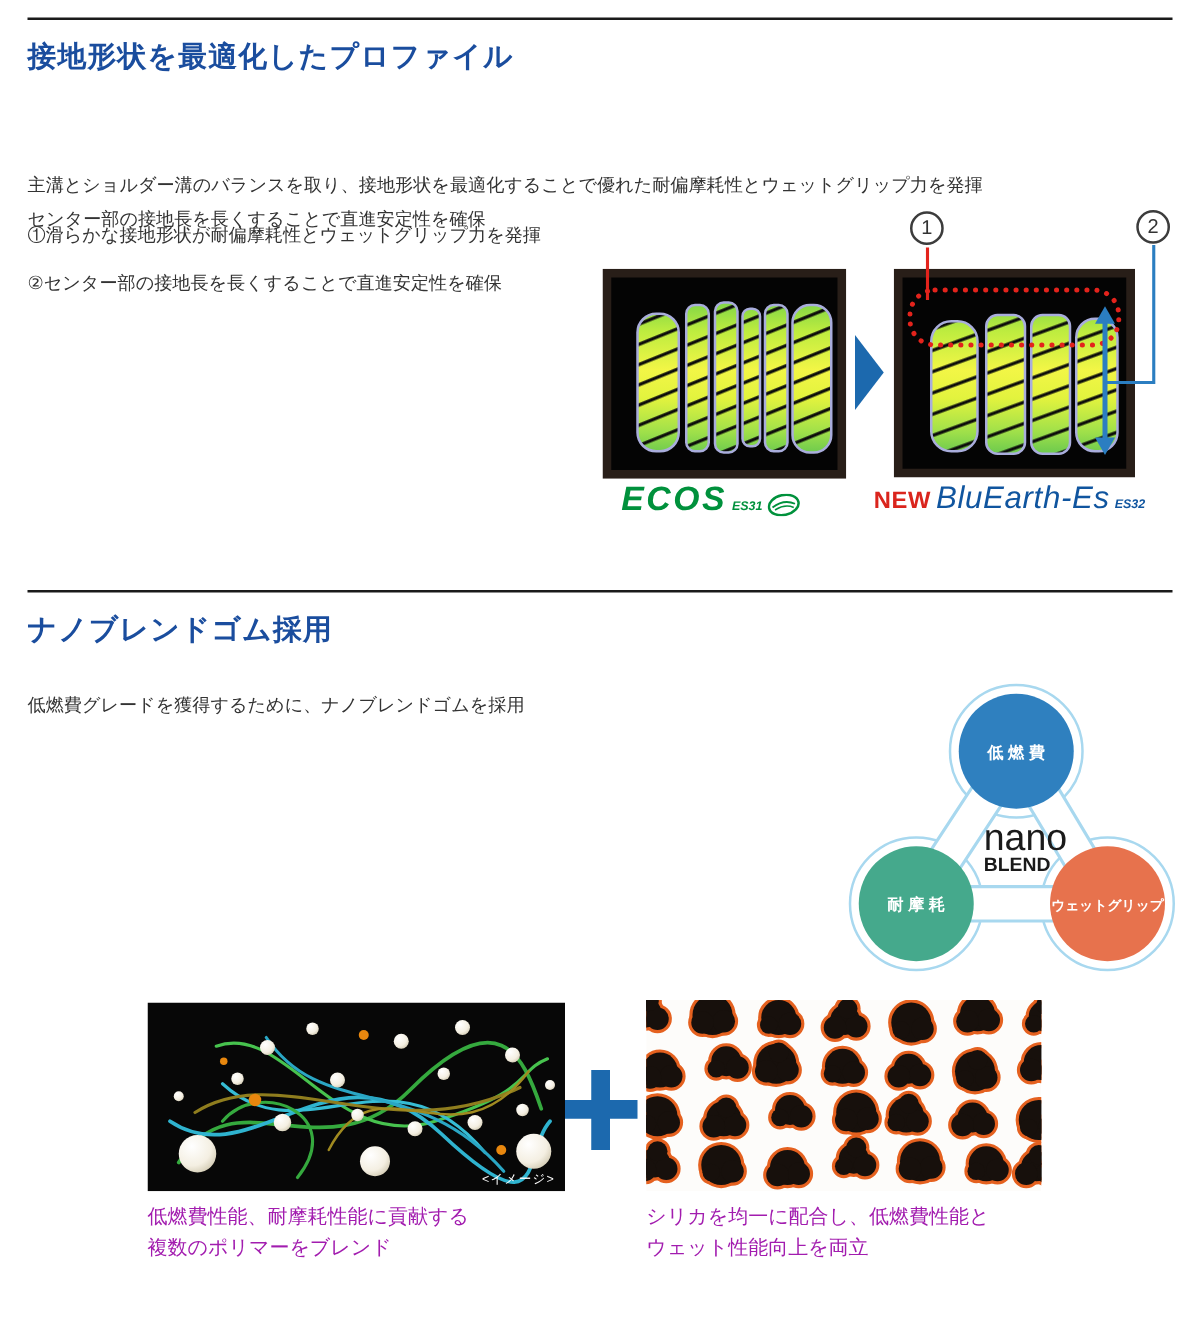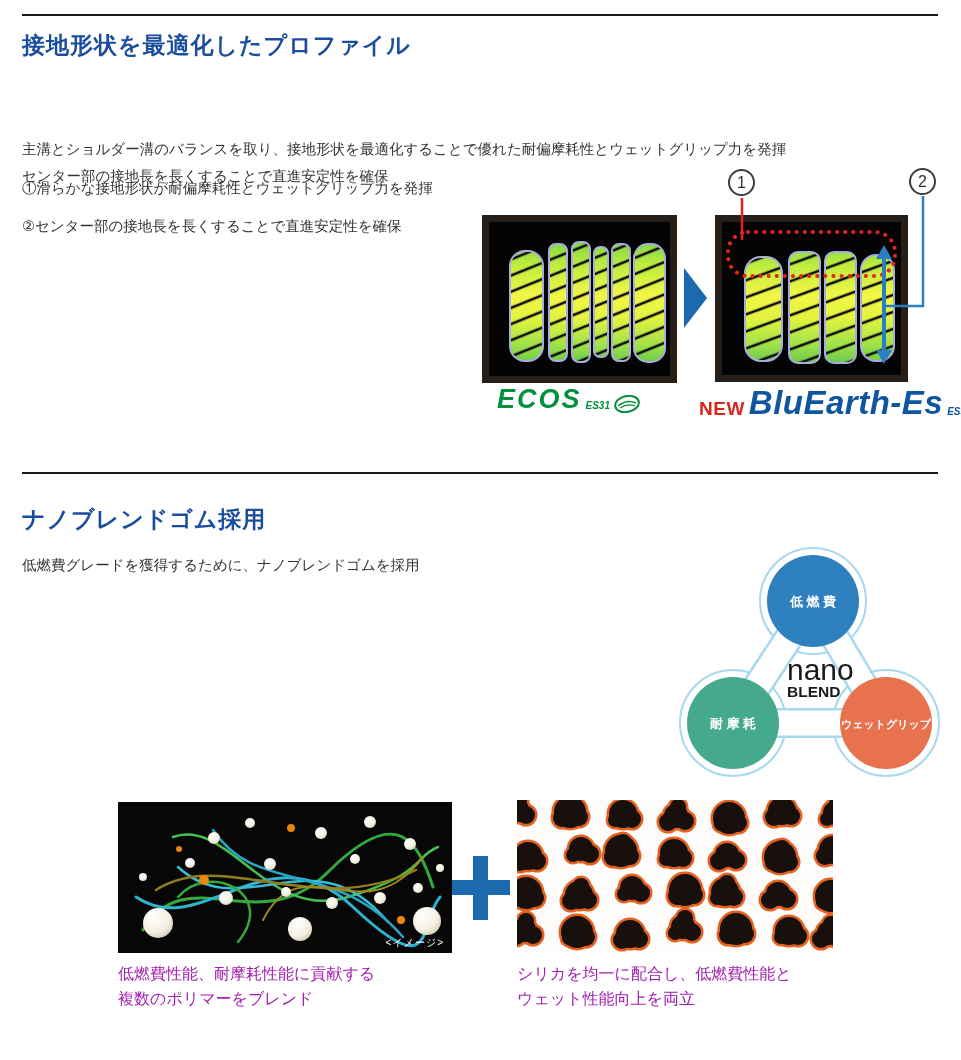--- a/index.html
+++ b/index.html
@@ -11,21 +11,21 @@
   .body-text{font-size:14.5px;line-height:27px;color:#333;white-space:nowrap;}
   .point-text{font-size:14.5px;color:#333;white-space:nowrap;}
   .callout-badge{width:27px;height:27px;border:2px solid #3c3c3c;border-radius:50%;background:#fff;
         box-sizing:border-box;display:flex;align-items:center;justify-content:center;
         font-size:16px;color:#333;z-index:5;}
   .fig-frame{display:block;}
   .logo-row{display:flex;align-items:flex-end;gap:4px;white-space:nowrap;text-align:right;}
   .ecos-text{color:#00913c;font-weight:800;font-style:italic;font-size:27px;letter-spacing:2px;line-height:1;}
   .ecos-model{color:#00913c;font-weight:bold;font-style:italic;font-size:10px;line-height:1;padding-bottom:2px;}
   .new-text{color:#da251d;font-weight:800;font-size:19px;line-height:1;padding-bottom:1px;letter-spacing:0.5px;}
-  .be-text{color:#10559f;font-weight:700;font-style:italic;font-size:33px;line-height:1;letter-spacing:0.5px;}
+  .be-text{color:#10559f;font-weight:400;font-style:italic;font-size:25px;line-height:1;letter-spacing:0.5px;}
   .be-model{color:#10559f;font-weight:bold;font-style:italic;font-size:10px;line-height:1;padding-bottom:2px;}
   .arrow-right{width:0;height:0;border-top:30px solid transparent;border-bottom:30px solid transparent;
         border-left:23px solid #1c69ae;}
   .plus-icon{width:58px;height:64px;position:absolute;}
   .plus-icon .h{position:absolute;left:0;top:24px;width:58px;height:15px;background:#1c69ae;}
   .plus-icon .v{position:absolute;left:21px;top:0;width:15px;height:64px;background:#1c69ae;}
   .img-tag{position:absolute;right:8px;bottom:3px;color:#fff;font-size:10px;letter-spacing:1px;}
   .caption{font-size:16px;line-height:25px;color:#a21caf;text-align:left;}
   svg text{font-family:"Liberation Sans","DejaVu Sans",sans-serif;}
 </style>
@@ -145,21 +145,21 @@
   </div>
 
   <div class="abs logo-row" style="left:699px;top:386px;">
     <span class="new-text">NEW</span>
     <span class="be-text">BluEarth-Es</span>
     <span class="be-model">ES32</span>
   </div>
 
   <div class="abs rule" style="left:22px;top:472px;width:916px;"></div>
 
-  <div class="abs sec-title" style="left:22px;top:504px;">ナノブレンドゴム採用</div>
+  <div class="abs sec-title" style="left:22px;top:488px;">ナノブレンドゴム採用</div>
 
   <div class="abs" style="left:22px;top:552px;">
     <div class="body-text">低燃費グレードを獲得するために、ナノブレンドゴムを採用</div>
   </div>
 
   <svg class="abs" style="left:675px;top:545px;" width="286" height="240" viewBox="0 0 286 240">
 
     <g fill="#ffffff" stroke="#a8d8ef" stroke-width="2">
       <circle cx="138" cy="56" r="53"></circle>
       <circle cx="58" cy="178" r="53"></circle>

